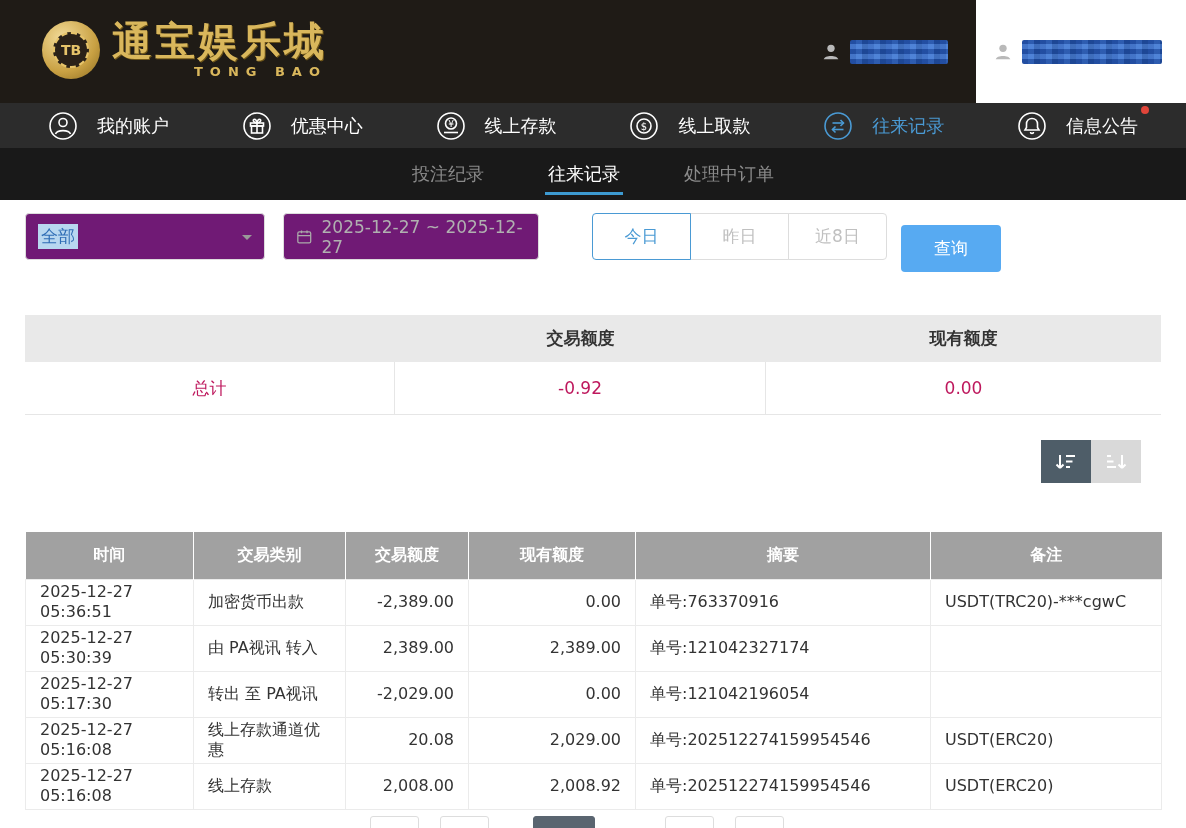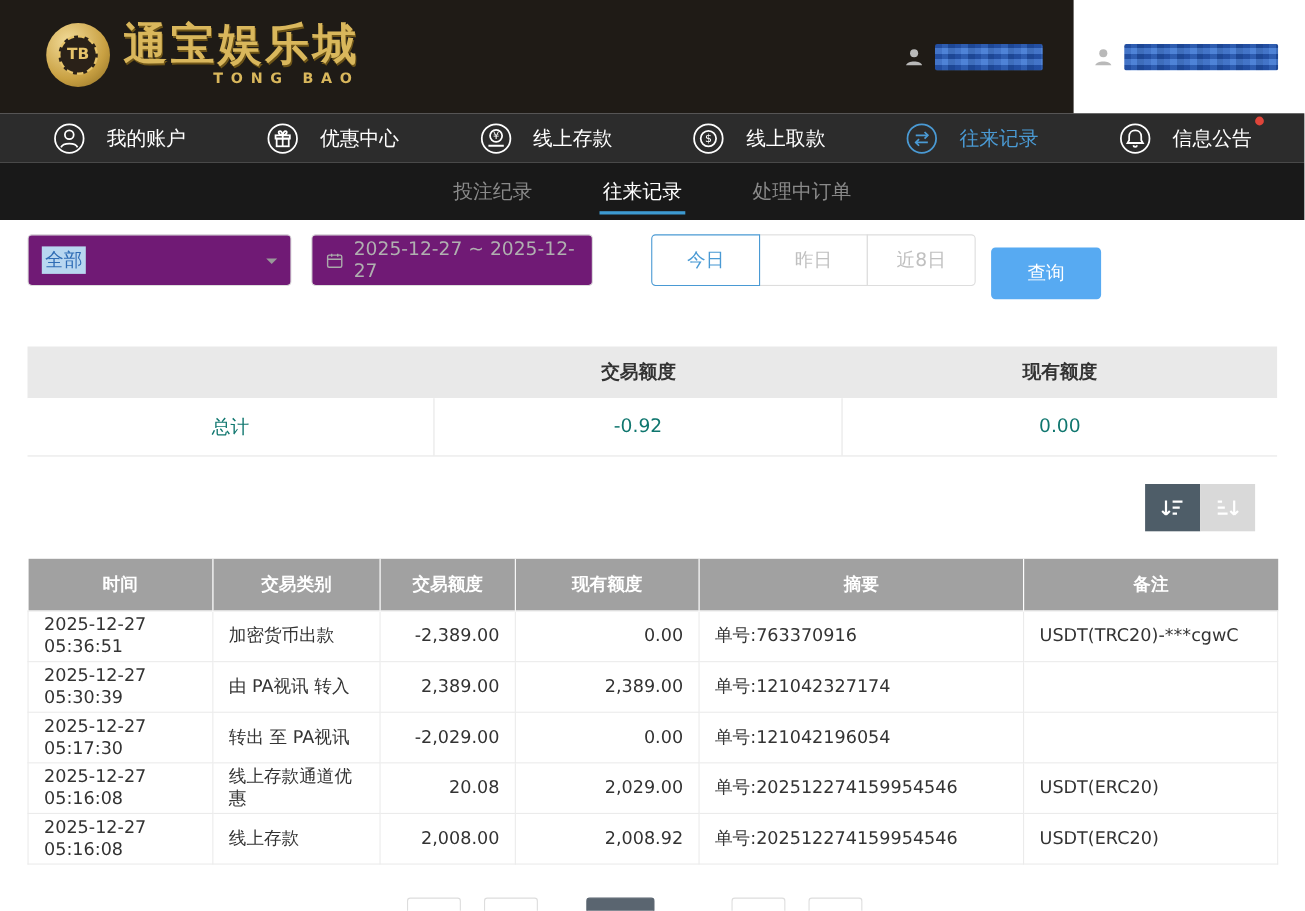--- a/index.html
+++ b/index.html
@@ -59,32 +59,32 @@
   .qbtn.active { color:#4a9ad4; border-color:#4a9ad4; position:relative; z-index:1; }
   .search-btn { position:absolute; left:876px; top:12px; width:100px; height:47px; background:#57aaf2;
     color:#fff; font-size:17px; border:none; border-radius:4px; cursor:pointer; font-family:inherit; }
 
   
   .summary { position:absolute; top:315px; left:25px; width:1136px; }
   .sum-row { display:grid; grid-template-columns:370px 371px 395px; }
   .sum-head { background:#e9e9e9; height:47px; }
   .sum-head > div { display:flex; align-items:center; justify-content:center; font-size:17px; font-weight:bold; color:#333; }
   .sum-body { background:#fff; height:53px; border-bottom:1px solid #e6e6e6; }
-  .sum-body > div { display:flex; align-items:center; justify-content:center; font-size:17px; color:#0f766e;
+  .sum-body > div { display:flex; align-items:center; justify-content:center; font-size:17px; color:#be185d;
     border-right:1px solid #e6e6e6; }
   .sum-body > div:last-child { border-right:none; }
 
   
   .sort-group { position:absolute; top:440px; left:1041px; display:flex; }
   .sort-btn { width:50px; height:43px; display:flex; align-items:center; justify-content:center; cursor:pointer; }
   .sort-btn.dark { background:#4e5d68; }
   .sort-btn.light { background:#d9d9d9; }
 
   
-  .dtable { position:absolute; top:508px; left:25px; width:1136px; border-collapse:collapse; table-layout:fixed; }
+  .dtable { position:absolute; top:532px; left:25px; width:1136px; border-collapse:collapse; table-layout:fixed; }
   .dtable th { background:#a1a1a1; color:#fff; font-weight:bold; height:47px; font-size:16px;
     border-right:1px solid #fff; text-align:center; }
   .dtable th:last-child { border-right:none; }
   .dtable td { height:46px; border:1px solid #ebebeb; padding:2px 14px; font-size:16px; color:#333; line-height:1.25; }
   .dtable td.left { text-align:left; }
   .dtable td.right { text-align:right; }
 
   
   .pagination { position:absolute; top:816px; left:370px; display:flex; gap:21px; }
   .pg-btn { width:49px; height:30px; border:1px solid #ddd; background:#fff; border-radius:3px; cursor:pointer; }

